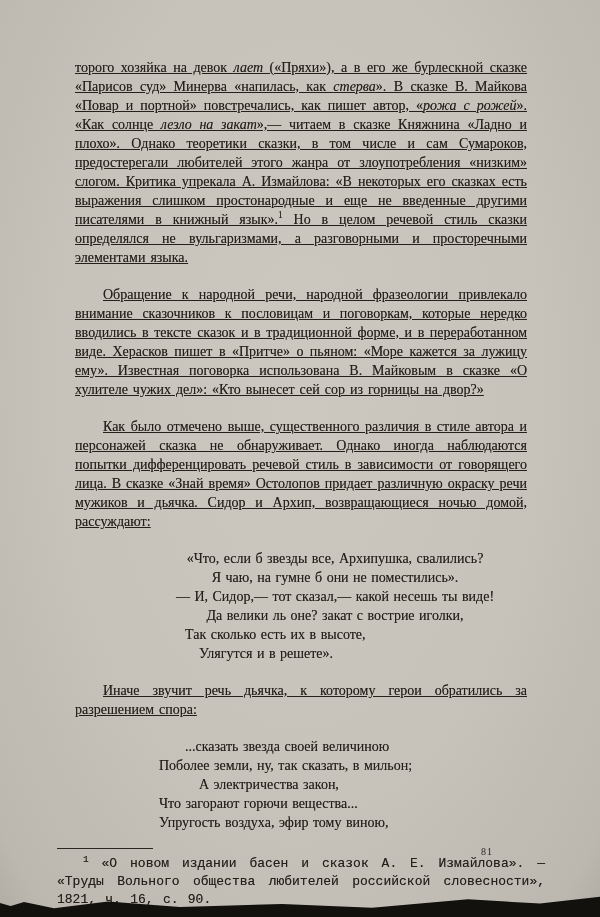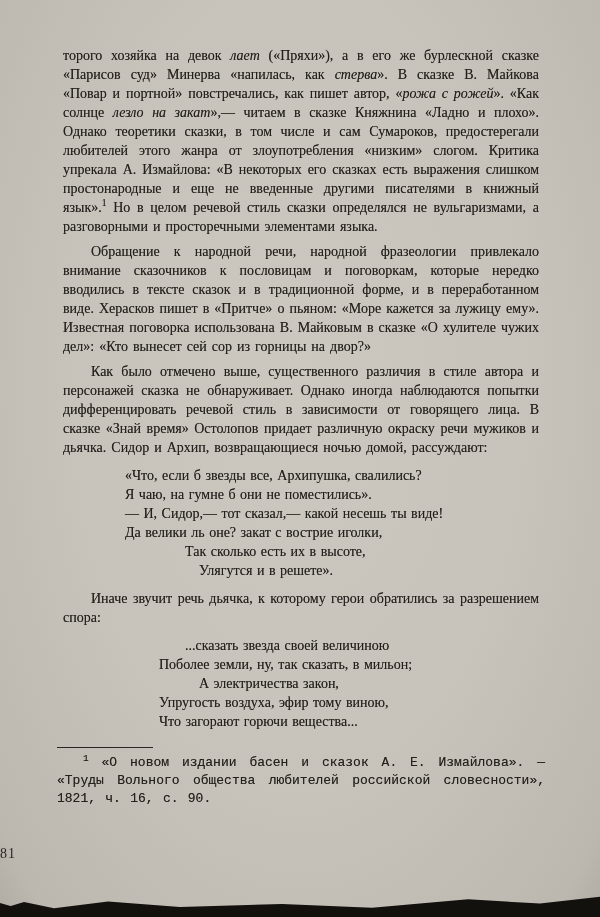--- a/index.html
+++ b/index.html
@@ -18,53 +18,53 @@
   .page-text {
     position: absolute;
     top: 40px; left: 57px;
     width: 488px;
     font-size: 14px;
     line-height: 19px;
     text-align: justify;
     word-spacing: 1.5px;
     text-shadow: 0 0 0.4px rgba(40,36,30,0.55);
   }
-  p.para { margin: 6px; text-indent: 0; }
+  p.para { margin: 18px; text-indent: 0; text-decoration: underline; }
   p.para.indent { text-indent: 28px; }
   .it { font-style: italic; }
   sup { font-size: 9.5px; line-height: 0; }
   .verse {
     margin: 9px 0 9px 0;
     text-align: left;
     word-spacing: 1px;
   }
   .vline { white-space: nowrap; }
-  .lvl0 { margin-left: 68px; }
+  .lvl0 { margin-left: 68px; text-align: center; }
   .lvl1 { margin-left: 102px; }
   .lvl2 { margin-left: 128px; }
   .lvl3 { margin-left: 142px; }
   .footnote { margin-top: 16px; font-family: Liberation Mono, monospace; }
   .footnote-rule {
     width: 96px; height: 1px;
     background: #2a2722;
     margin: 0 0 6px 0;
   }
   .footnote-text {
     margin: 0;
     font-size: 13px;
     line-height: 18px;
     text-align: justify;
     text-indent: 26px;
   }
   .page-number {
     position: absolute;
     top: 846px; left: 0;
     width: 493px;
-    text-align: left;
-    font-size: 14px;
+    text-align: right;
+    font-size: 10px;
     letter-spacing: 1px;
     color: #2a2722;
   }
   .scan-edge {
     position: absolute;
     left: 0; bottom: 0;
     width: 600px; height: 26px;
     background: #13110e;
     clip-path: polygon(0 70%, 4% 42%, 9% 66%, 18% 40%, 30% 62%, 47% 50%, 62% 64%, 78% 32%, 90% 48%, 100% 22%, 100% 100%, 0% 100%);
   }
@@ -91,22 +91,22 @@
         <div class="vline lvl0">— И, Сидор,— тот сказал,— какой несешь ты виде!</div>
         <div class="vline lvl0">Да велики ль оне? закат с вострие иголки,</div>
         <div class="vline lvl2">Так сколько есть их в высоте,</div>
         <div class="vline lvl3">Улягутся и в решете».</div>
       </div>
       <p class="para indent"><span>Иначе звучит речь дьячка, к которому герои обратились за разрешением спора:</span></p>
       <div class="verse">
         <div class="vline lvl2">...сказать звезда своей величиною</div>
         <div class="vline lvl1">Поболее земли, ну, так сказать, в мильон;</div>
         <div class="vline lvl3">А электричества закон,</div>
+        <div class="vline lvl1">Что загорают горючи вещества...</div>
         <div class="vline lvl1">Упругость воздуха, эфир тому виною,</div>
-        <div class="vline lvl1">Что загорают горючи вещества...</div>
       </div>
       <div class="footnote">
       <div class="footnote-rule"></div>
       <p class="footnote-text"><sup>1</sup><span> «О новом издании басен и сказок А. Е. Измайлова». — «Труды Вольного общества любителей российской словесности», 1821, ч. 16, с. 90.</span></p>
     </div>
   </div>
   <div class="page-number">81</div>
   <div class="scan-edge"></div>
   <div class="scan-edge-corner"></div>
 </div>

